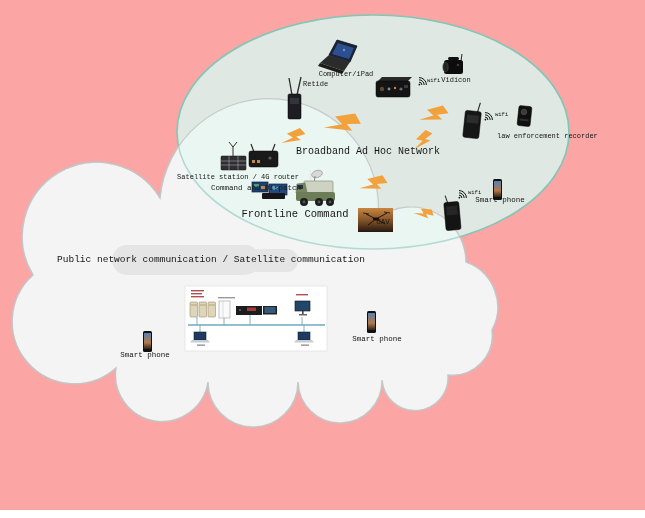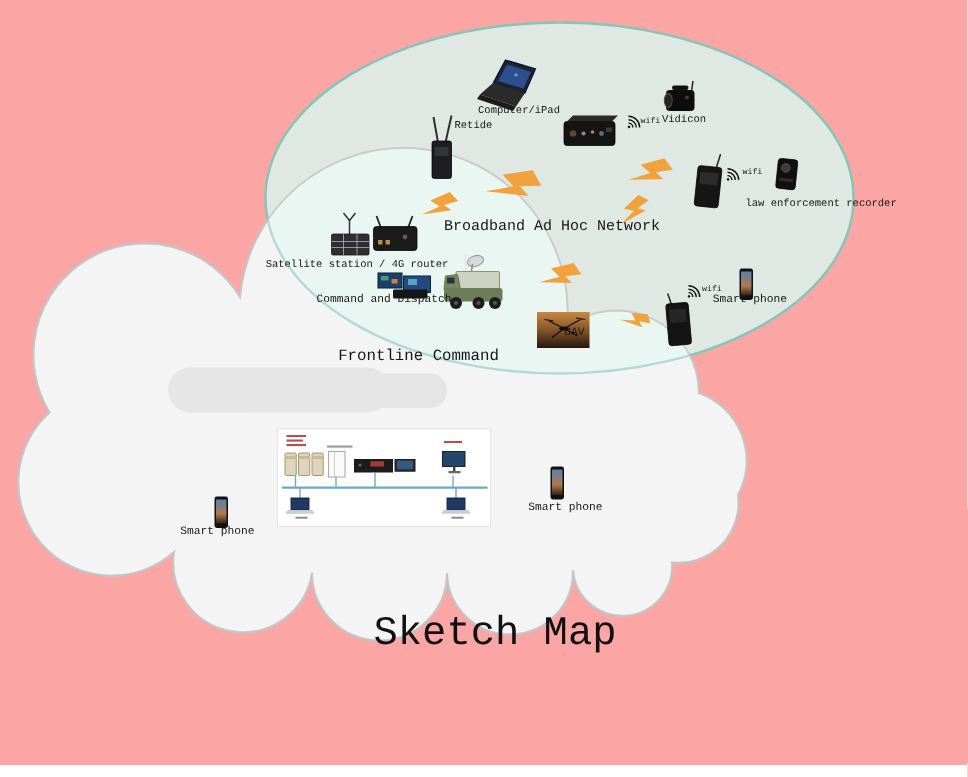--- a/index.html
+++ b/index.html
@@ -256,23 +256,23 @@
   </svg>
 
   <div class="lbl ctr fs7" style="left:346px;top:71px;">Computer/iPad</div>
   <div class="lbl fs7" style="left:303px;top:81px;">Retide</div>
   <div class="lbl fs55" style="left:427px;top:78px;">wifi</div>
   <div class="lbl ctr fs7" style="left:456px;top:77px;">Vidicon</div>
   <div class="lbl fs55" style="left:495px;top:112px;">wifi</div>
   <div class="lbl fs7" style="left:497px;top:133px;">law enforcement recorder</div>
   <div class="lbl ctr fs10" style="left:368px;top:146px;">Broadband Ad Hoc Network</div>
   <div class="lbl ctr fs7" style="left:238px;top:174px;">Satellite station / 4G router</div>
-  <div class="lbl ctr fs75" style="left:256px;top:196px;text-align:center;">Command and Dispatch</div>
-  <div class="lbl ctr fs105" style="left:279px;top:209px;margin-top:24px;">Frontline Command</div>
+  <div class="lbl ctr fs75" style="left:256px;top:184px;text-align:center;">Command and Dispatch</div>
+  <div class="lbl ctr fs105" style="left:295px;top:209px;">Frontline Command</div>
   <div class="lbl ctr fs75" style="left:383px;top:218px;">UAV</div>
   <div class="lbl fs55" style="left:468px;top:190px;">wifi</div>
   <div class="lbl ctr fs75" style="left:500px;top:196px;">Smart phone</div>
 
+  <div class="lbl ctr fs95" style="left:211px;top:255px;">Public network communication / Satellite communication</div>
   <div class="lbl ctr fs75" style="left:145px;top:351px;">Smart phone</div>
   <div class="lbl ctr fs75" style="left:377px;top:335px;">Smart phone</div>
 
-  <div class="lbl ctr title" style="left:330px;top:409px;">Sketch Map</div>
 </div>
 
 </body></html>

